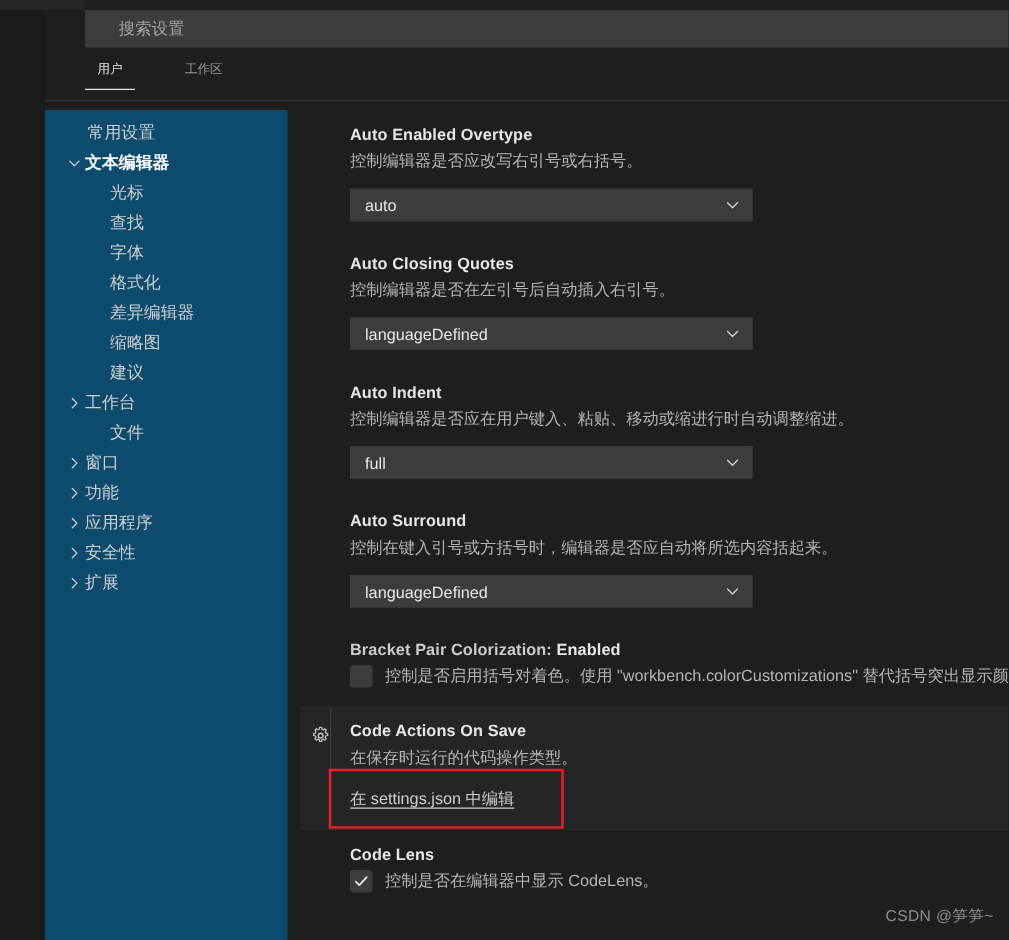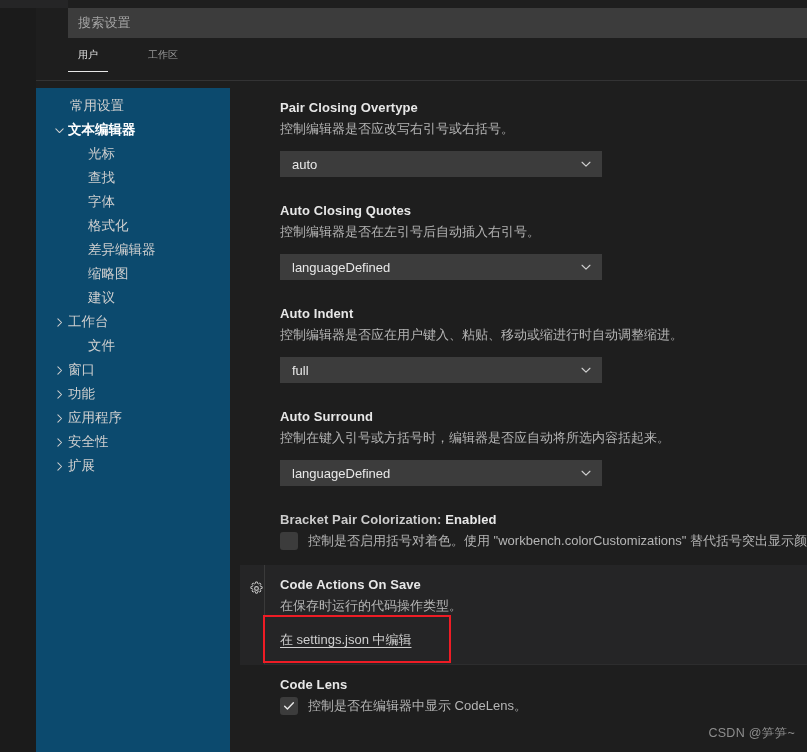--- a/index.html
+++ b/index.html
@@ -35,20 +35,21 @@
     left: 68px; top: 8px;
     width: 739px; height: 30px;
     background: #3c3c3c;
     display: flex; align-items: center;
   }
   .search-placeholder {
     color: #a6a6a6;
     font-size: 13px;
     padding-left: 10px;
     letter-spacing: .2px;
+    margin-left: 17px;
   }
 
   
   .tabs-bar {
     position: absolute;
     left: 36px; top: 44px;
     width: 771px; height: 36px;
     display: flex; align-items: flex-start;
   }
   .tab {
@@ -319,21 +320,21 @@
           <svg width="13" height="13" viewBox="0 0 16 16" fill="none" aria-hidden="true">
             <path d="M6 3.5 L10.5 8 L6 12.5" stroke="#cfcfcf" stroke-width="1.3" fill="none" stroke-linecap="round" stroke-linejoin="round"></path>
           </svg>
         </span>
         <span>扩展</span>
       </div>
     </div>
 
   <div class="content" id="content">
       <div class="setting-row">
-        <div class="setting-title">Pair Closing Overtype</div>
+        <div class="setting-title">Auto Enabled Overtype</div>
         <div class="setting-desc">控制编辑器是否应改写右引号或右括号。</div>
         <div class="select-box">
           <span>auto</span>
           <span class="chev">
             <svg width="14" height="14" viewBox="0 0 16 16" fill="none" aria-hidden="true">
               <path d="M3.5 6 L8 10.5 L12.5 6" stroke="#cfcfcf" stroke-width="1.3" fill="none" stroke-linecap="round" stroke-linejoin="round"></path>
             </svg>
           </span>
         </div>
       </div>

